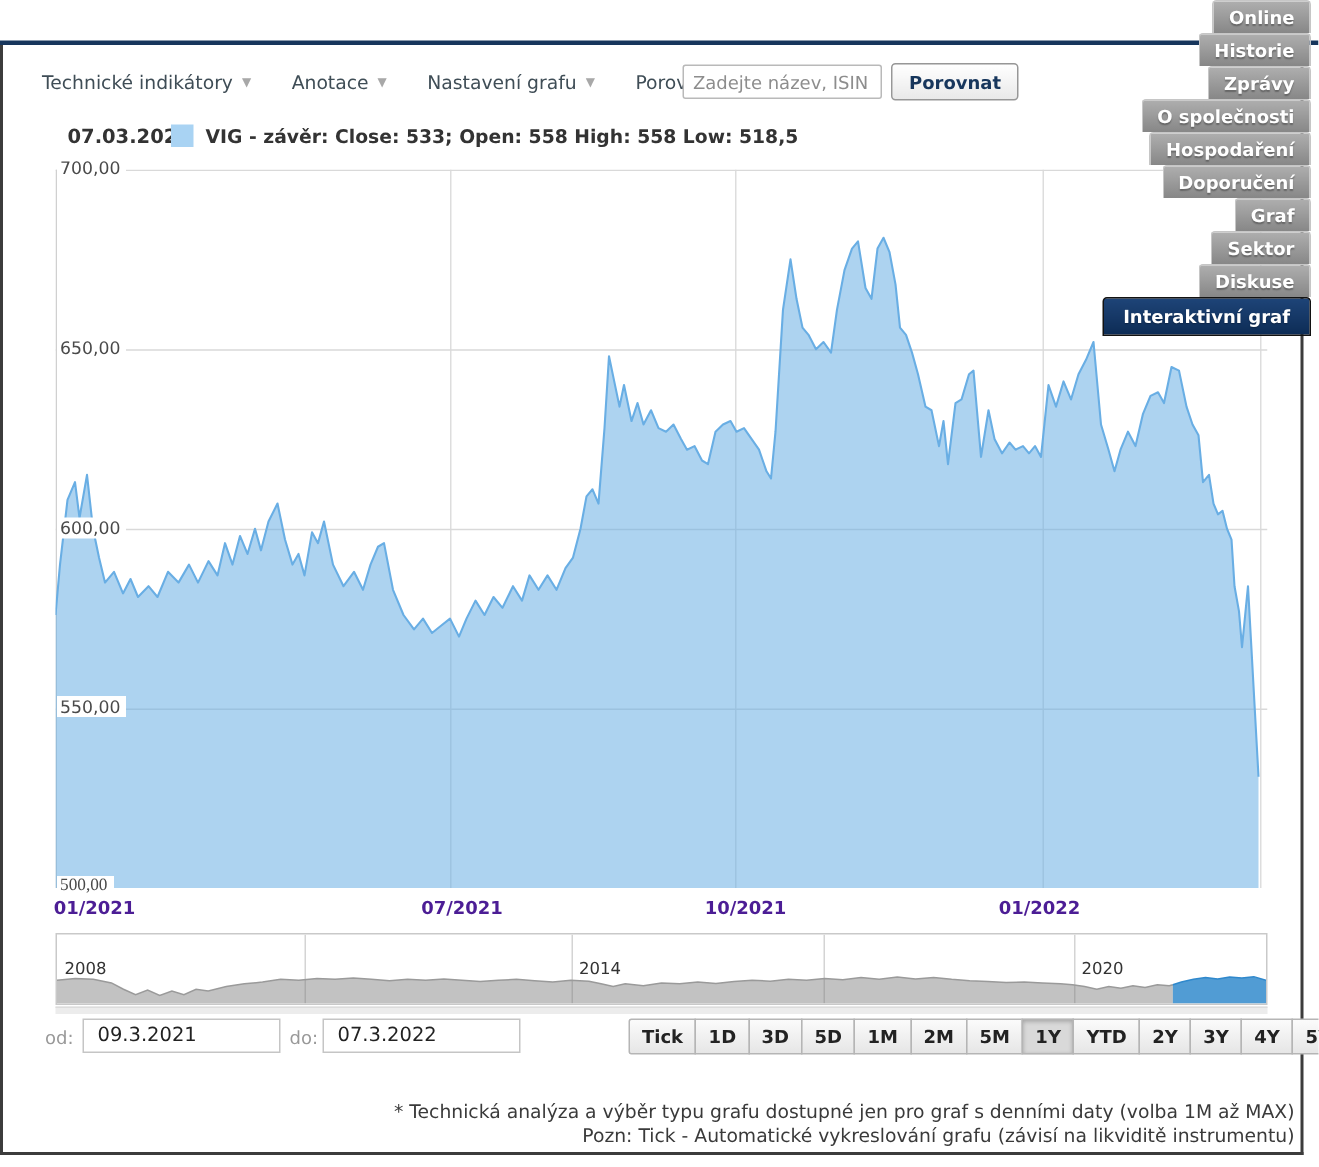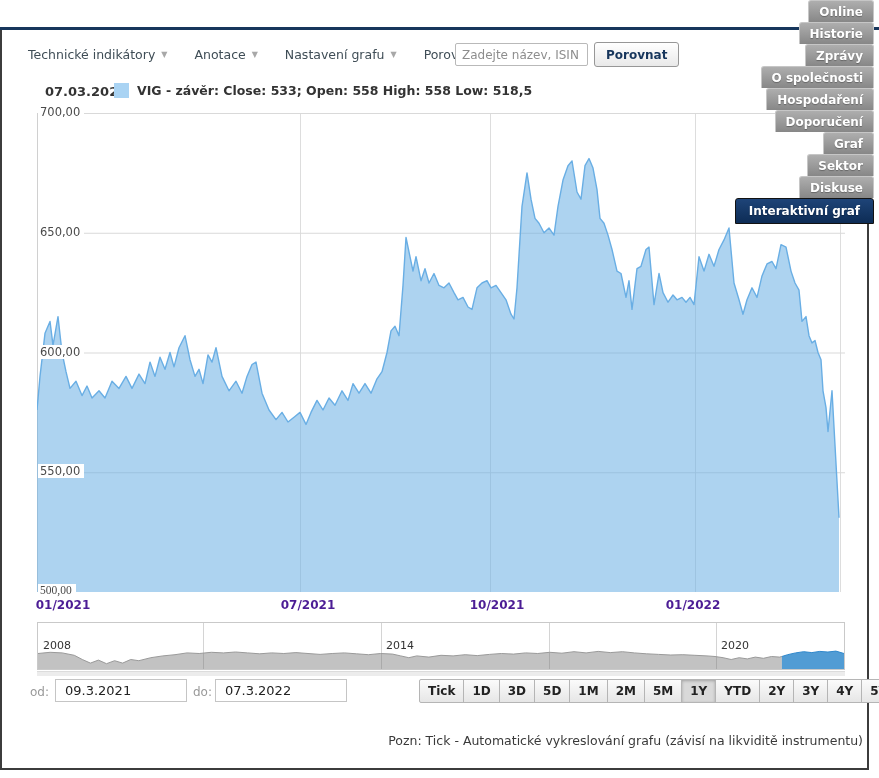--- a/index.html
+++ b/index.html
@@ -161,15 +161,16 @@
       <button class="rbtn">5M</button>
       <button class="rbtn active">1Y</button>
       <button class="rbtn">YTD</button>
       <button class="rbtn">2Y</button>
       <button class="rbtn">3Y</button>
       <button class="rbtn">4Y</button>
       <button class="rbtn">5Y</button>
     </div>
 
   <div class="footer">
+    <div>* Technická analýza a výběr typu grafu dostupné jen pro graf s denními daty (volba 1M až MAX)</div>
     <div>Pozn: Tick - Automatické vykreslování grafu (závisí na likviditě instrumentu)</div>
   </div>
 </div>
 
 </body></html>

